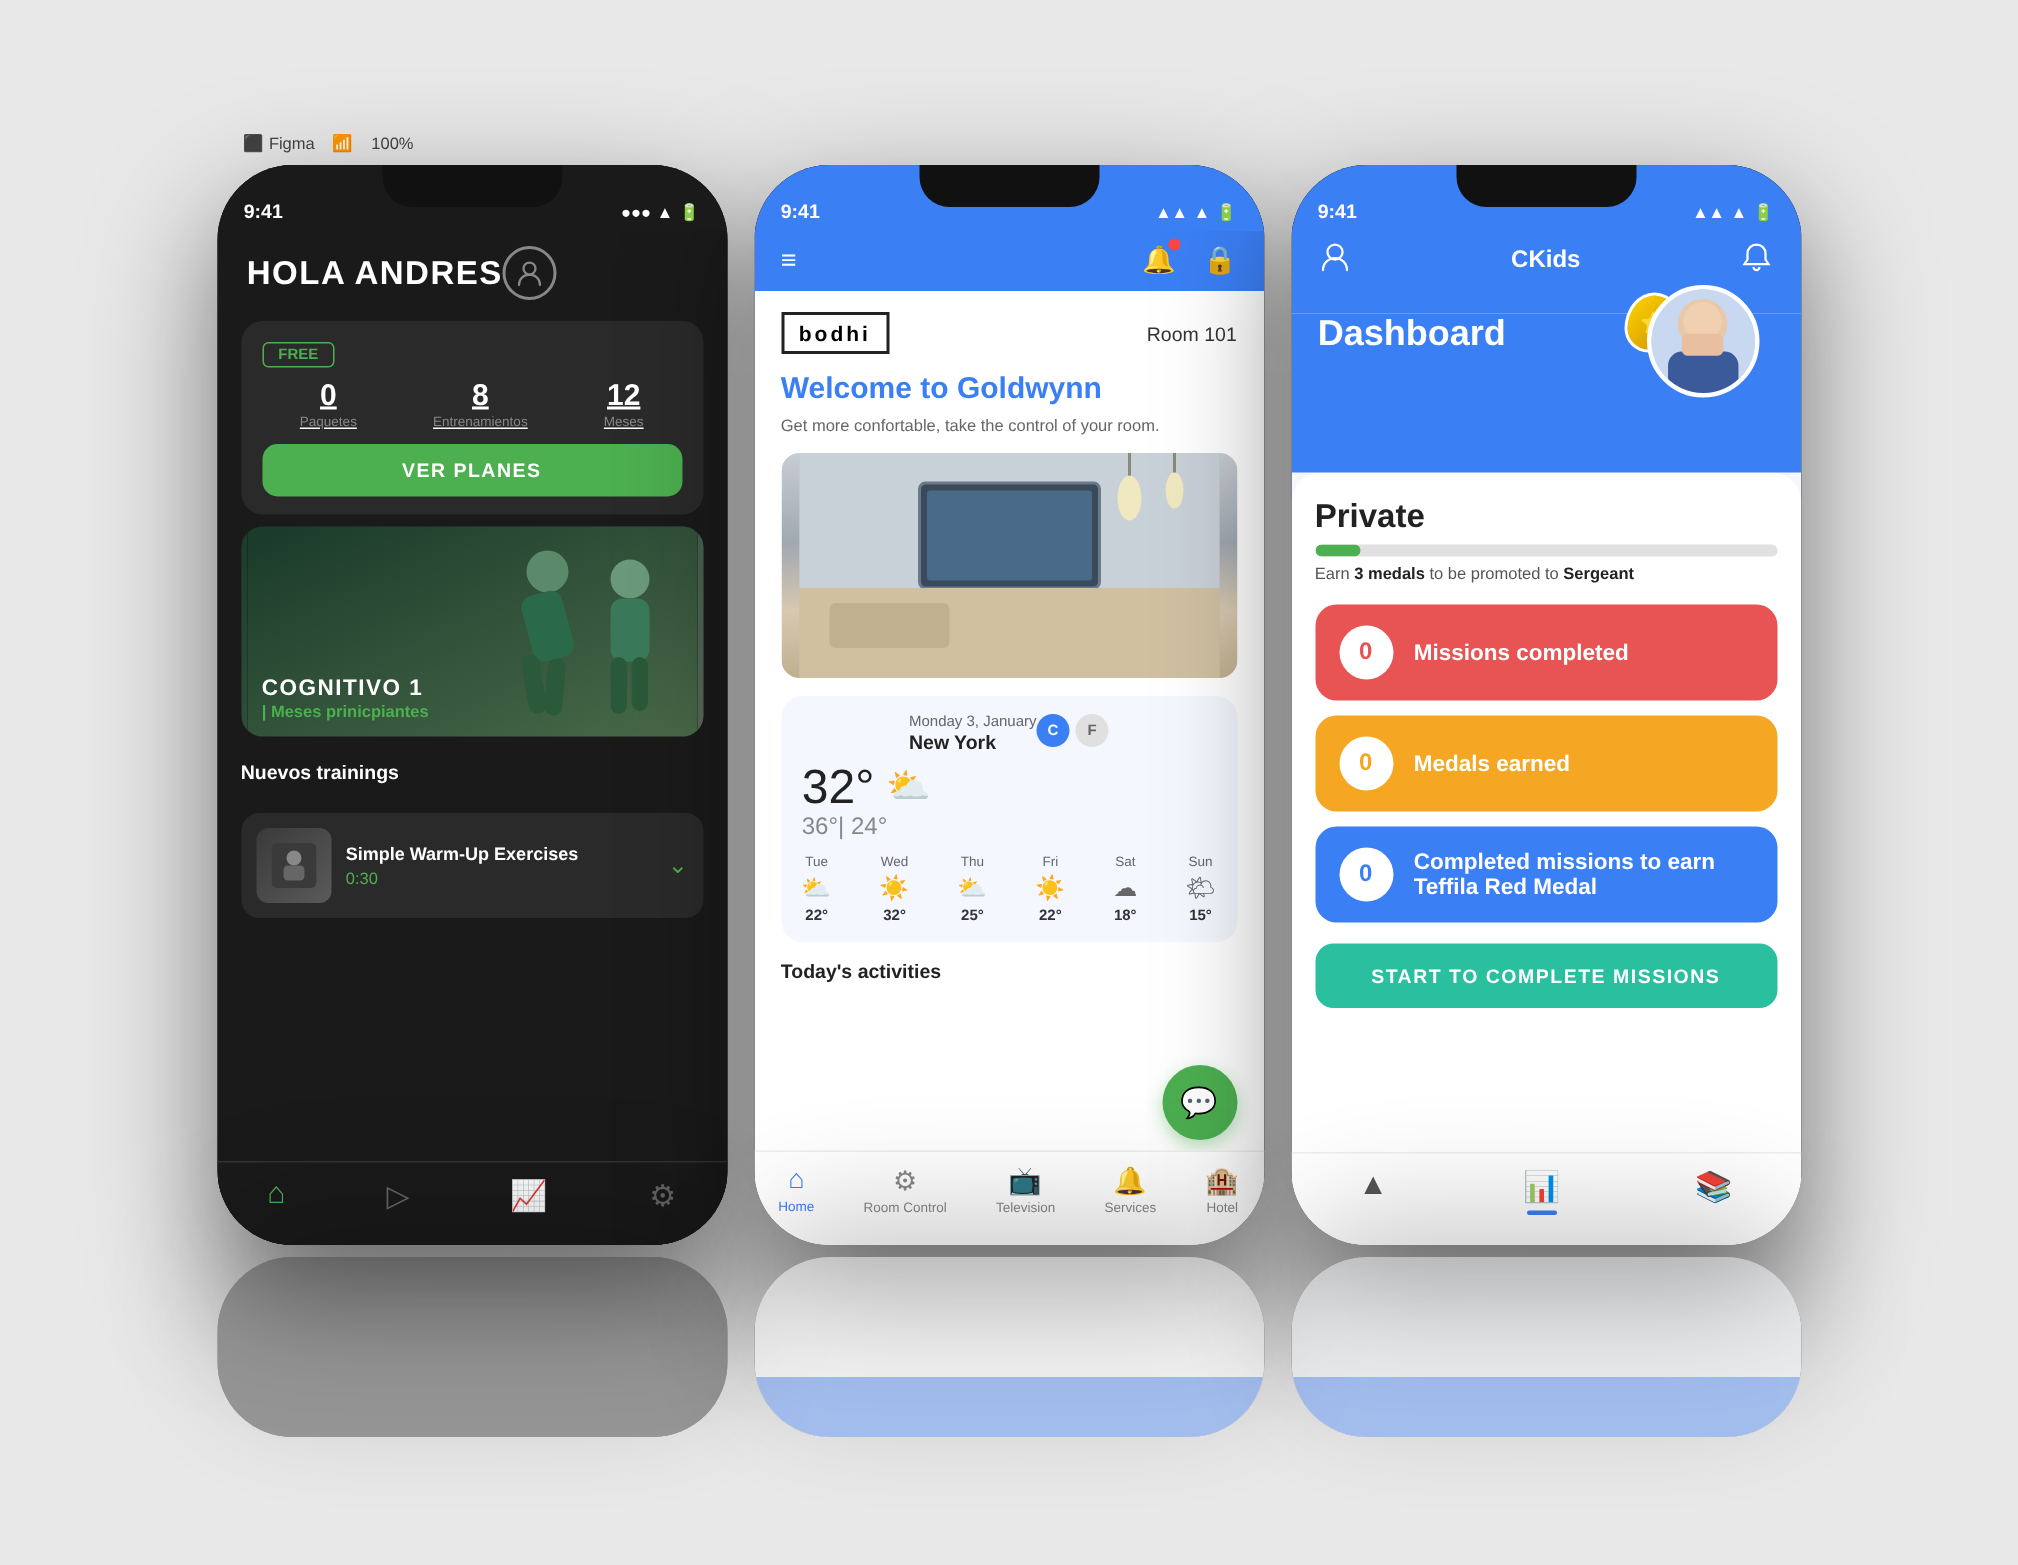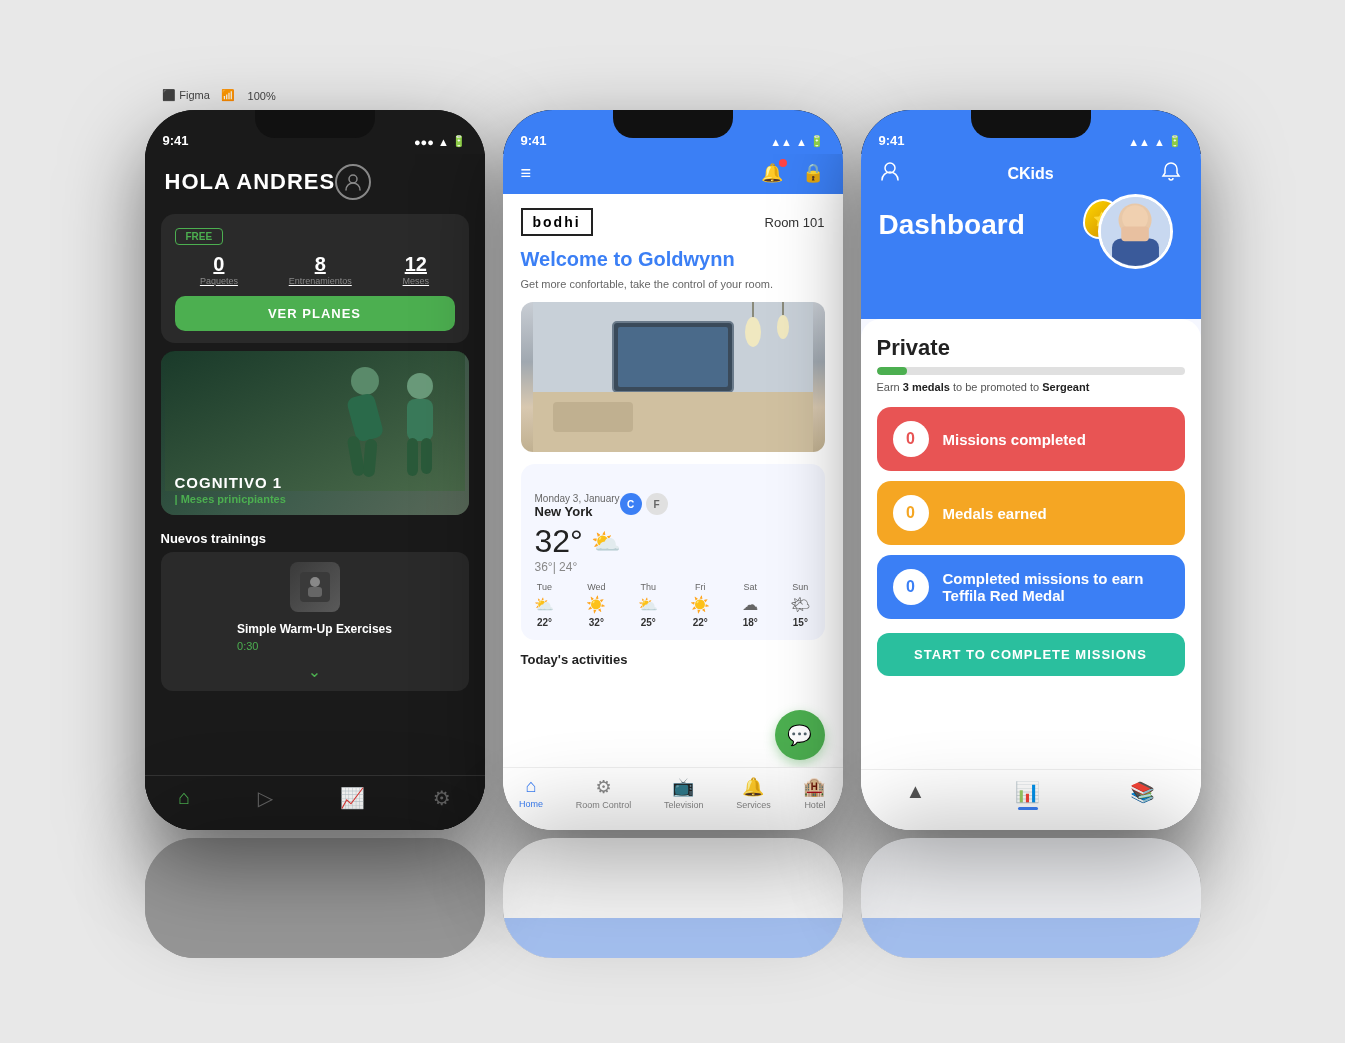--- a/index.html
+++ b/index.html
@@ -139,21 +139,21 @@
       border: none;
       border-radius: 10px;
       width: 100%;
       padding: 10px;
       letter-spacing: 1px;
     }
     .workout-banner {
       margin: 8px 16px;
       border-radius: 14px;
       overflow: hidden;
-      height: 164px;
+      height: 140px;
       position: relative;
       background: linear-gradient(135deg, #2a3a2a, #4a5a4a);
       text-decoration: underline;
     }
     .workout-banner-bg {
       position: absolute;
       inset: 0;
       background: linear-gradient(135deg, #1a3a2a 0%, #3a5a4a 50%, #5a6a5a 100%);
       display: flex;
       align-items: center;
@@ -176,28 +176,27 @@
       color: #4CAF50;
       font-weight: 600;
     }
     .section-title {
       color: white;
       font-size: 13px;
       font-weight: 700;
       padding: 8px 16px 4px;
     }
     .training-item {
-      margin: 2px 16px;
+      margin: 16px 16px;
       background: #2a2a2a;
       border-radius: 12px;
       padding: 10px;
       display: flex;
       align-items: center;
       gap: 10px;
-      flex-direction: column;
     }
     .training-thumb {
       width: 50px;
       height: 50px;
       border-radius: 8px;
       background: linear-gradient(135deg, #3a3a3a, #5a5a5a);
       flex-shrink: 0;
       display: flex;
       align-items: center;
       justify-content: center;
@@ -307,45 +306,44 @@
       background: linear-gradient(180deg, #c8cdd4 0%, #a0a8b0 40%, #d8c8b0 70%, #c0b090 100%);
     }
     .weather-card {
       background: #f5f7ff;
       border-radius: 14px;
       padding: 12px 14px;
       margin-bottom: 8px;
     }
     .weather-header {
       display: flex;
-      justify-content: flex-start;
+      justify-content: center;
       align-items: flex-start;
       margin-bottom: 4px;
-      margin-top: 17px;
     }
     .weather-date { font-size: 10px; color: #666; }
     .weather-city { font-size: 13px; font-weight: 700; color: #222; }
     .temp-toggle {
       display: flex;
       gap: 4px;
     }
     .temp-btn {
       width: 22px;
       height: 22px;
       border-radius: 50%;
       font-size: 10px;
       font-weight: 700;
       display: flex;
       align-items: center;
       justify-content: center;
     }
     .temp-btn.active { background: #3b7ff5; color: white; }
     .temp-btn.inactive { background: #e0e0e0; color: #666; }
     .main-temp { font-size: 32px; font-weight: 300; color: #222; }
-    .temp-range { font-size: 12px; color: #888; margin-bottom: 8px; }
+    .temp-range { font-size: 16px; color: #888; margin-bottom: 8px; }
     .forecast-row {
       display: flex;
       justify-content: space-between;
     }
     .forecast-day {
       text-align: center;
       font-size: 9px;
       color: #666;
     }
     .forecast-icon { font-size: 16px; margin: 3px 0; }
@@ -412,21 +410,21 @@
       font-size: 16px;
       font-weight: 600;
       color: white;
     }
     .dashboard-section {
       background: #3b7ff5;
       padding: 0 18px 20px;
       position: relative;
     }
     .dashboard-title {
-      font-size: 28px;
+      font-size: 24px;
       font-weight: 900;
       color: white;
       margin-bottom: 8px;
     }
     .rank-title {
       font-size: 22px;
       font-weight: 900;
       color: #222;
       margin-bottom: 6px;
     }

